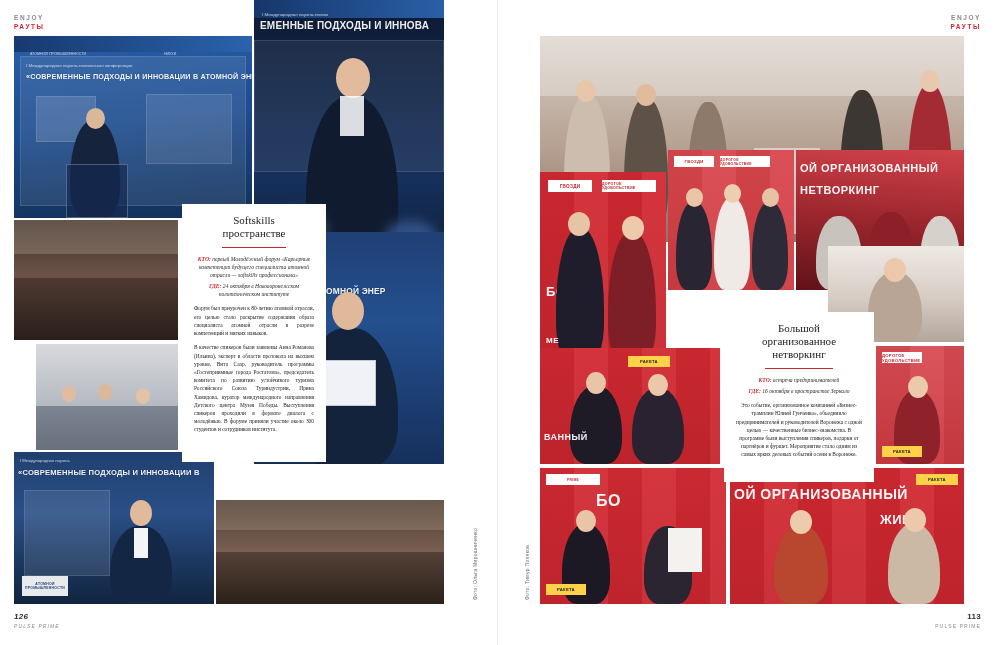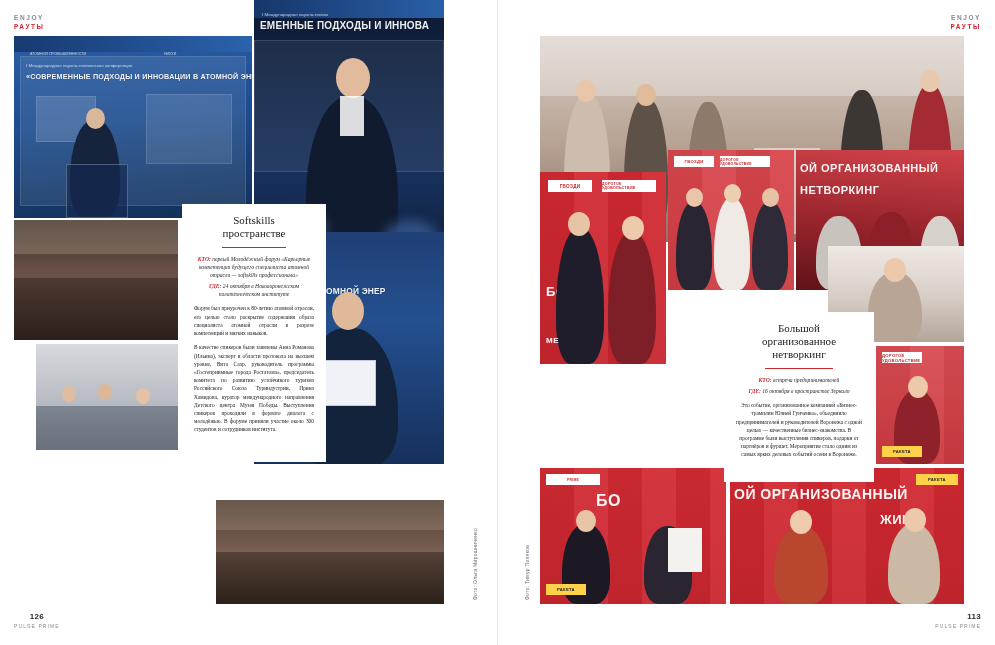--- a/index.html
+++ b/index.html
@@ -52,21 +52,21 @@
     letter-spacing: .3px;
   }
   .folio .brand {
     display: block;
     font-size: 5px;
     font-weight: 400;
     letter-spacing: 1.1px;
     color: #8b8b93;
     margin-top: 2px;
   }
-  .folio-left { left: 14px; text-align: center; }
+  .folio-left { left: 14px; text-align: left; font-style: italic; }
   .folio-right { right: 14px; text-align: right; }
 
   
   .ph {
     position: absolute;
     overflow: hidden;
     background: #cfd3da;
   }
 
   
@@ -287,20 +287,29 @@
         <span>первый Молодёжный форум «Карьерные компетенции будущего специалиста атомной отрасли — softskills профессионала»</span>
       </p>
       <p class="meta">
         <span class="key">ГДЕ:</span>
         <span>24 октября в Нововоронежском политехническом институте</span>
       </p>
       <p class="body">Форум был приурочен к 80-летию атомной отрасли, его целью стало раскрытие содержания образа специалиста атомной отрасли в разрезе компетенций и мягких навыков.</p>
       <p class="body">В качестве спикеров были заявлены Анна Романова (Ильина), эксперт в области протокола на высшем уровне, Вита Саар, руководитель программы «Гостеприимные города Ростатома», председатель комитета по развитию устойчивого туризма Российского Союза Туриндустрии, Ирина Хамидова, куратор международного направления Детского центра Музея Победы. Выступления спикеров проходили в формате диалога с молодёжью. В форуме приняли участие около 300 студентов и сотрудников института.</p>
     </div>
 
+    <div class="ph navysuit" style="left:14px; top:452px; width:200px; height:152px;">
+      <div class="banner-sub" style="left:6px; top:6px; font-size:4.2px;">I Международная научно-</div>
+      <div class="banner-text" style="left:4px; top:16px; font-size:7.6px;">«СОВРЕМЕННЫЕ ПОДХОДЫ И ИННОВАЦИИ В</div>
+      <div class="wall-rect" style="left:10px; top:38px; width:86px; height:86px; background:rgba(255,255,255,.1);"></div>
+      <div class="figure" style="left:96px; top:74px; width:62px; height:78px; background:#132744;"></div>
+      <div class="head" style="left:116px; top:48px; width:22px; height:26px; background:#e0ba9a;"></div>
+      <div class="wall-rect" style="left:120px; top:76px; width:14px; height:30px; background:#f2f4f8; border:none;"></div>
+      <div class="logo-chip" style="left:8px; top:124px; width:46px; height:20px; background:rgba(255,255,255,.9); color:#1f4077; font-size:3.4px; text-align:center; padding:1px;">АТОМНОЙ ПРОМЫШЛЕННОСТИ</div>
+    </div>
 
     <div class="ph hall2" style="left:216px; top:500px; width:228px; height:104px;">
       <div class="wall-rect" style="left:0; top:0; width:228px; height:30px; background:rgba(230,210,180,.2); border:none;"></div>
       <div class="wall-rect" style="left:0; top:52px; width:228px; height:52px; background:rgba(40,28,22,.45); border:none;"></div>
     </div>
 
     <div class="credit" style="left:472px; top:500px; height:100px;">Фото: Ольга Мирошниченко</div>
 
     <div class="folio folio-left">
       <span>126</span>
@@ -361,20 +370,29 @@
       <div class="figure" style="left:20px; top:66px; width:46px; height:74px; background:#c8c3bd;"></div>
       <div class="figure" style="left:72px; top:62px; width:46px; height:78px; background:#8c1f27;"></div>
       <div class="figure" style="left:124px; top:66px; width:40px; height:74px; background:#d6d1cb;"></div>
     </div>
 
     <div class="ph party-light" style="left:330px; top:246px; width:136px; height:96px;">
       <div class="figure" style="left:40px; top:26px; width:54px; height:70px; background:#b9a596;"></div>
       <div class="head" style="left:56px; top:12px; width:22px; height:24px; background:#ecc9aa;"></div>
     </div>
 
+    <div class="ph party-red" style="left:42px; top:348px; width:180px; height:116px;">
+      <div class="redwall" style="opacity:.88;"></div>
+      <div class="logo-chip" style="left:88px; top:8px; width:42px; height:11px; font-size:4.2px; background:#ffd24a; color:#1e1e22;">РАКЕТА</div>
+      <div class="figure" style="left:30px; top:38px; width:52px; height:78px; background:#1e1a26;"></div>
+      <div class="figure" style="left:92px; top:40px; width:52px; height:76px; background:#2a2230;"></div>
+      <div class="head" style="left:46px; top:24px; width:20px; height:22px; background:#e8c5a7;"></div>
+      <div class="head" style="left:108px; top:26px; width:20px; height:22px; background:#eac8a9;"></div>
+      <div class="redwall-words" style="left:4px; top:84px; font-size:9px;">ВАННЫЙ</div>
+    </div>
 
     <div class="ph party-pink" style="left:378px; top:346px; width:88px; height:118px;">
       <div class="redwall" style="opacity:.8;"></div>
       <div class="logo-chip" style="left:6px; top:6px; width:40px; height:11px; font-size:4.2px;">ДОРОГОЕ УДОВОЛЬСТВИЕ</div>
       <div class="figure" style="left:18px; top:44px; width:46px; height:74px; background:#8e2129;"></div>
       <div class="head" style="left:32px; top:30px; width:20px; height:22px; background:#ecc9ab;"></div>
       <div class="logo-chip" style="left:6px; top:100px; width:40px; height:11px; font-size:4.2px; background:#ffd24a; color:#1e1e22;">РАКЕТА</div>
     </div>
 
     <div class="textbox" style="left:226px; top:276px; width:150px; height:170px; z-index:5;margin-top:36px;">

